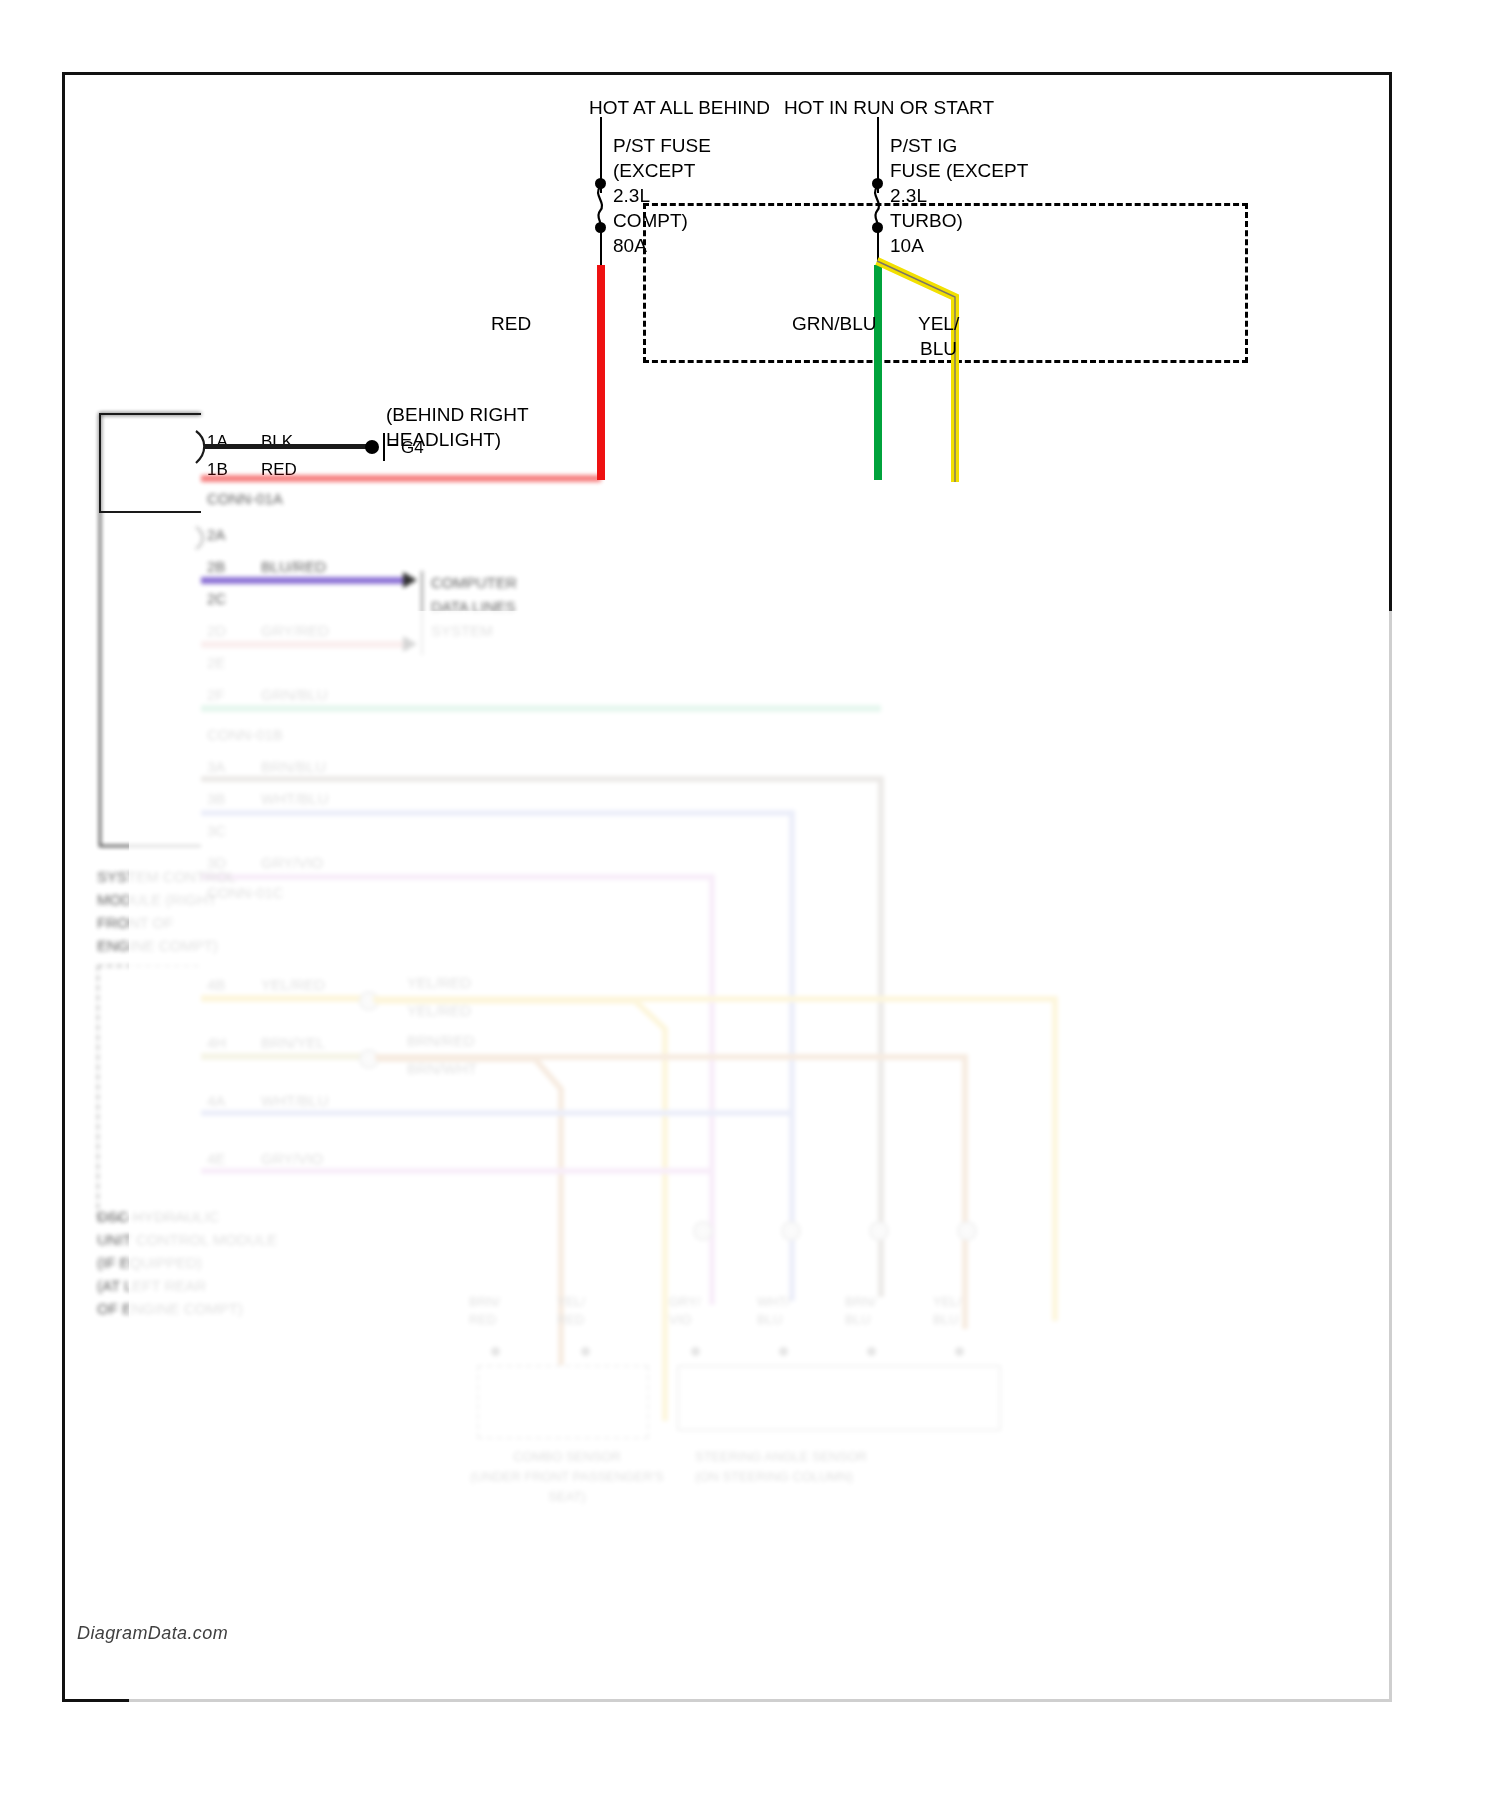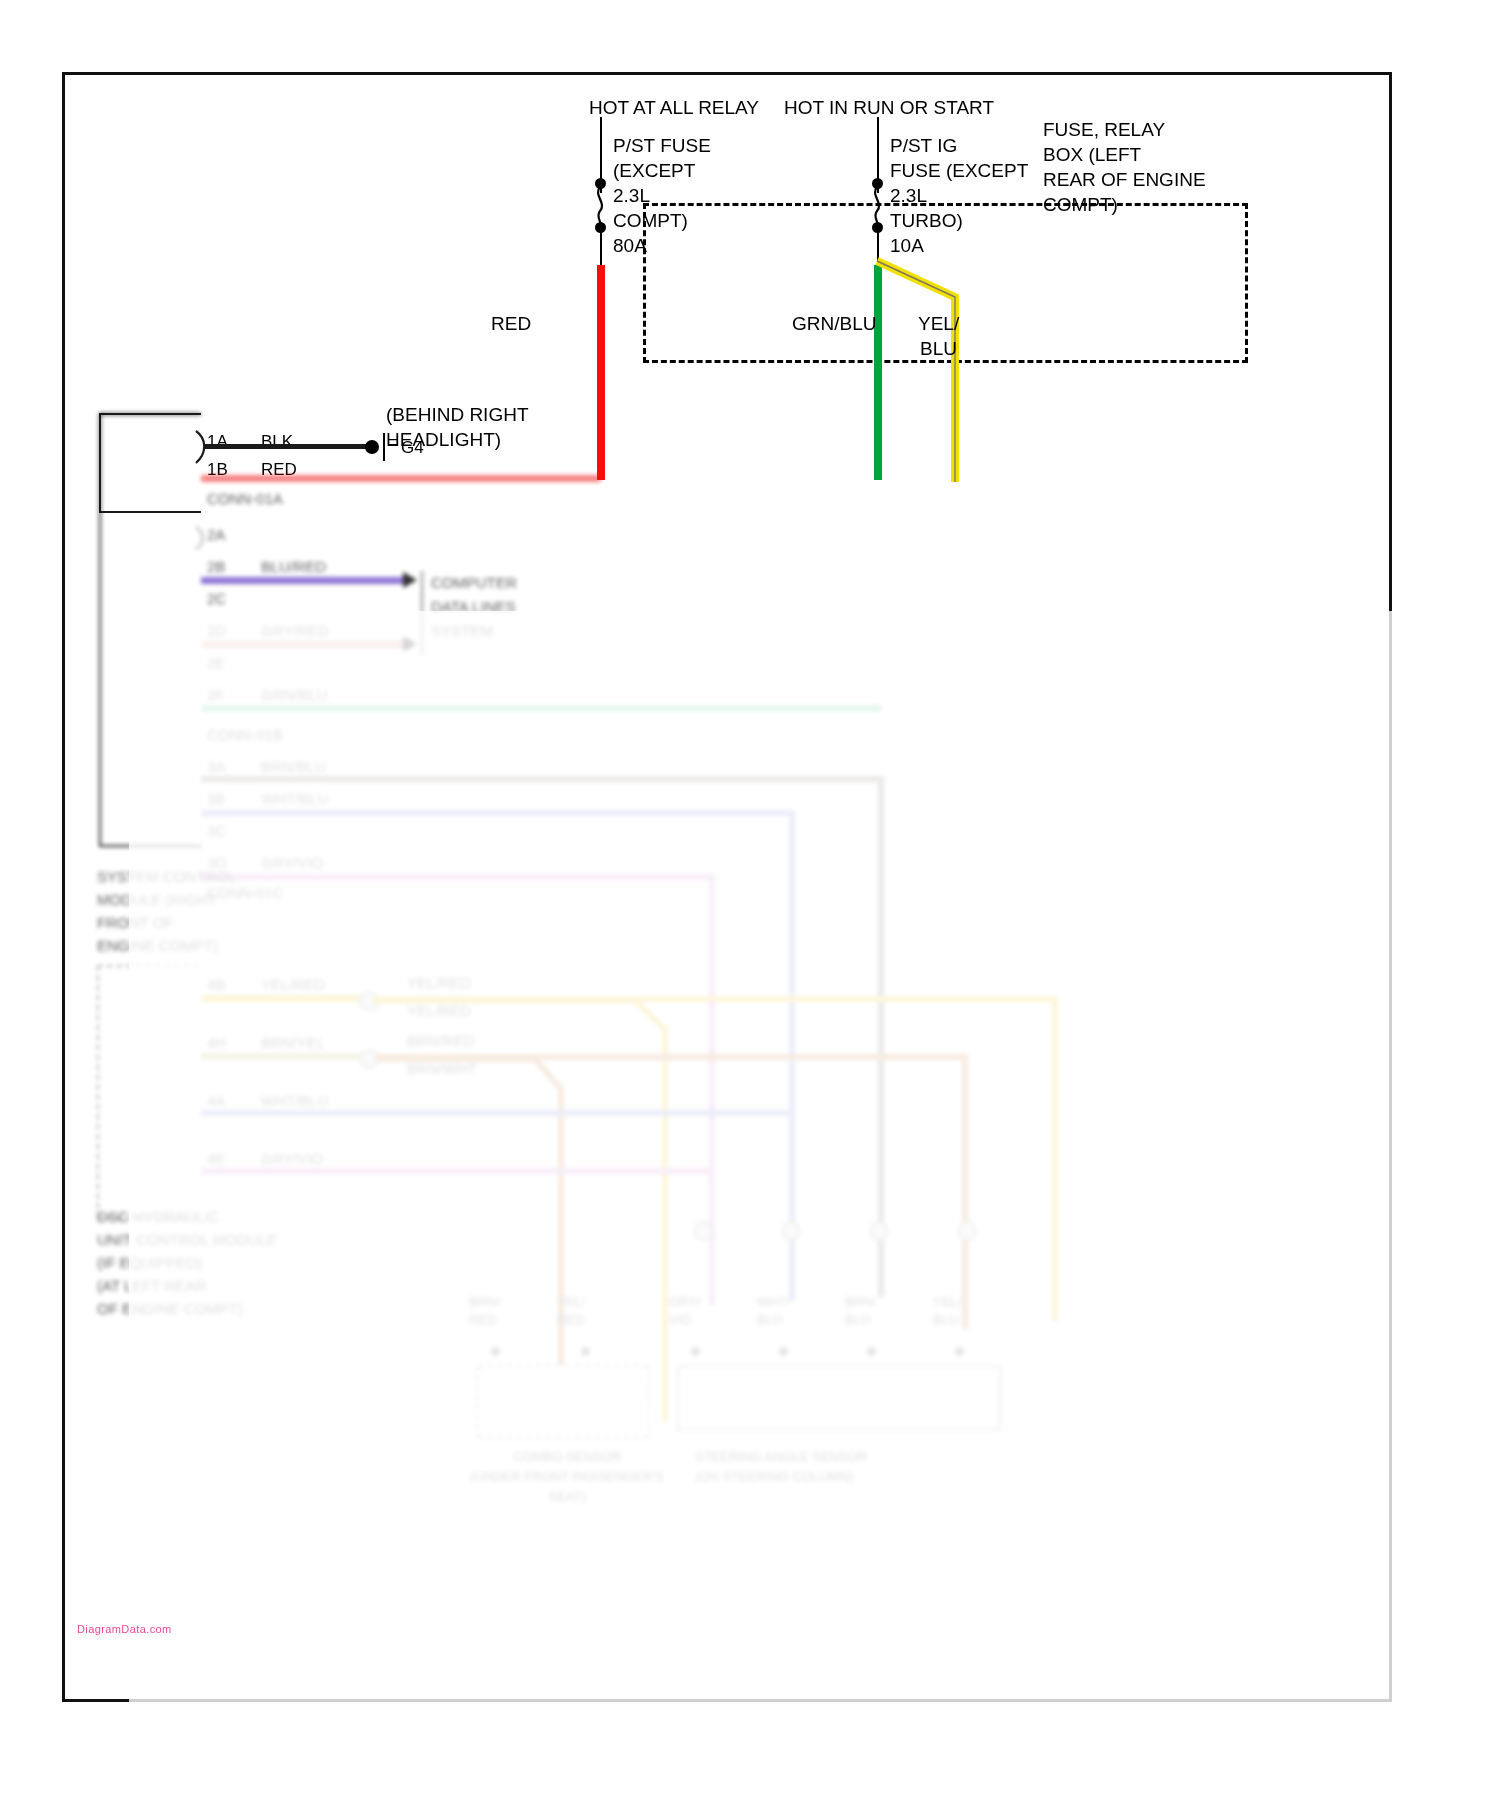--- a/index.html
+++ b/index.html
@@ -31,40 +31,36 @@
   .lbl{position:absolute;font-size:15px;color:#5d5d5d;line-height:20px;white-space:pre;}
   .lbl.tiny{font-size:13px;}
   .conn{position:absolute;border:2px solid #b9b9b9;background:#fff;}
   .conn.dash{border:2px dashed #b9b9b9;}
   .pin{position:absolute;width:9px;height:9px;border-radius:50%;background:#7a7a7a;}
   .arrow{position:absolute;width:0;height:0;border-left:14px solid #2b2b2b;
          border-top:8px solid transparent;border-bottom:8px solid transparent;}
   .brace{position:absolute;border-left:2px solid #8a8a8a;}
   .splice{position:absolute;width:16px;height:16px;border-radius:50%;
           background:#e8e8e8;border:2px solid #b0b0b0;}
-  .wm{position:absolute;font-size:11px;color:#ec4899;letter-spacing:.4px;}
+  .wm{position:absolute;font-size:18px;color:#404040;letter-spacing:.4px;font-style:italic;}
   .modbox{position:absolute;border:2px solid #1a1a1a;background:transparent;}
 </style>
 </head>
 <body>
 
 <div id="page">
 
   <div id="sheet-shadow"></div>
   <div id="sheet">
 
-    <div class="txt" style="left:524px;top:20px;">HOT AT ALL RELAY</div>
+    <div class="txt" style="left:524px;top:20px;">HOT AT ALL BEHIND</div>
     <div class="txt" style="left:719px;top:20px;">HOT IN RUN OR START</div>
 
     <div id="fusebox"></div>
 
-    <div class="txt" style="left:978px;top:42px;">FUSE, RELAY
-BOX (LEFT
-REAR OF ENGINE
-COMPT)</div>
 
     <div class="vline" style="left:535px;top:42px;height:76px;"></div>
     <svg style="position:absolute;left:526px;top:110px;" width="20" height="44">
       <path d="M9 2 C 2 10, 16 18, 9 26 C 4 32, 12 38, 9 42" stroke="#000" stroke-width="2.2" fill="none"></path>
     </svg>
     <div class="dot" style="left:530px;top:103px;"></div>
     <div class="dot" style="left:530px;top:147px;"></div>
     <div class="vline" style="left:535px;top:152px;height:45px;"></div>
     <div class="txt" style="left:548px;top:58px;">P/ST FUSE
 (EXCEPT

